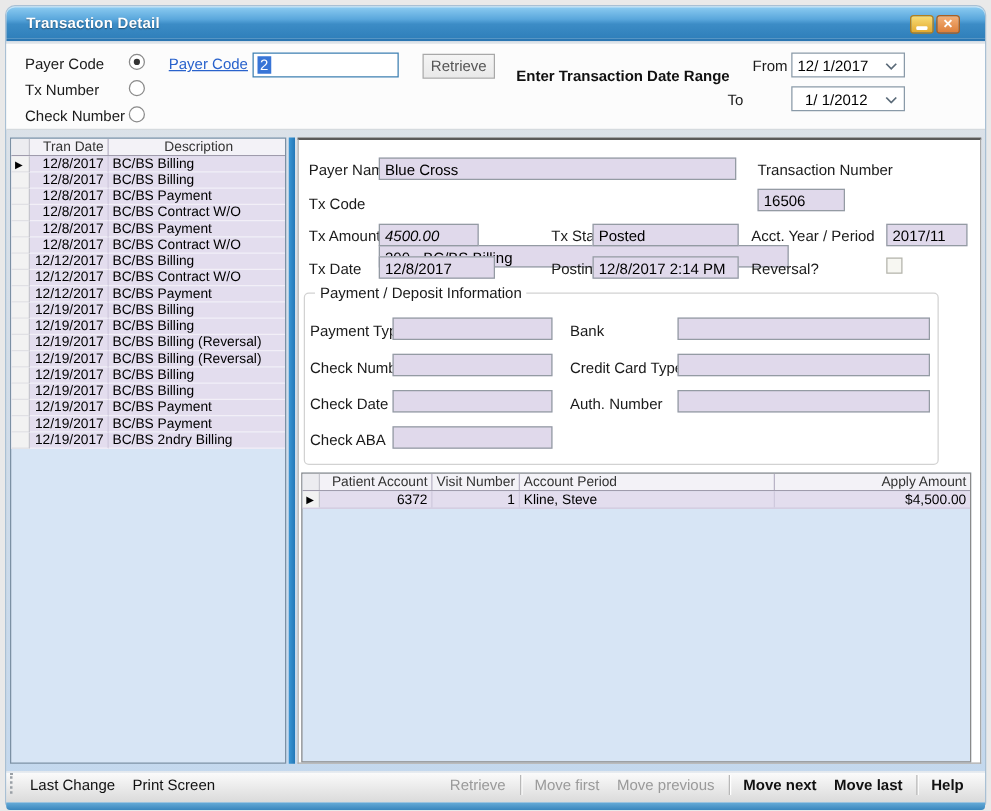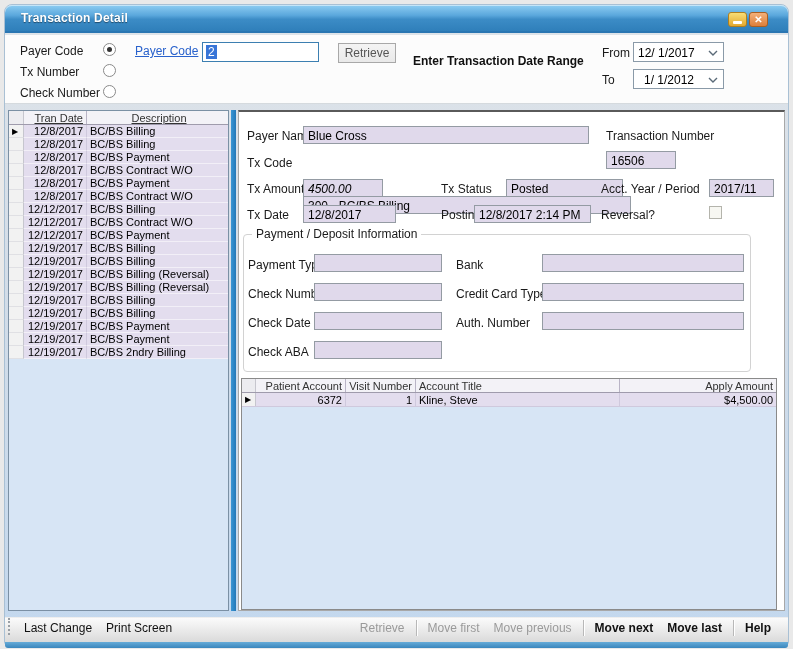--- a/index.html
+++ b/index.html
@@ -37,21 +37,21 @@
   .btn-plain { position:absolute; background:linear-gradient(#f4f4f4,#e9e9e9); border:1px solid #a8a8a8;
                font-size:12px; color:#555; text-align:center; line-height:18px; cursor:pointer; }
   .heading { position:absolute; font-size:12px; font-weight:bold; color:#111; white-space:nowrap; }
   .combo { position:absolute; width:91px; height:20px; background:#fff; border:1px solid #8a9aa8; font-size:12px; cursor:pointer; }
   .combo .val { position:absolute; left:4px; top:3px; white-space:nowrap; }
   .combo svg { position:absolute; right:5px; top:7px; }
 
   
   .tx-list { left:8px; top:110px; width:221px; height:501px; background:#d7e5f5; border:1px solid #7b90a4; overflow:hidden; }
   .grid-hrow, .grid-row { display:flex; width:100%; font-size:11px; }
-  .grid-hrow { height:14px; background:#f3f2f7; border-bottom:1px solid #9f9bac; color:#333;text-decoration:underline; }
+  .grid-hrow { height:14px; background:#f3f2f7; border-bottom:1px solid #9f9bac; color:#333; }
   .grid-row { height:13px; background:#e3ddee; color:#000; }
   .cell { overflow:hidden; white-space:nowrap; }
   .c-rowhdr { width:15px; background:#f2f2f2; border-right:1px solid #c6c6ce; border-bottom:1px solid #e0e0e4;
               position:relative; flex:none; }
   .grid-hrow .c-rowhdr { background:#ececf0; border-bottom:none; }
   .c-date { width:63px; text-align:right; padding:0 3px 0 0; border-right:1px solid #cfc9dd; border-bottom:1px solid #f2eff7; flex:none; line-height:13px; }
   .grid-hrow .c-date { border-right:1px solid #b9b4c6; border-bottom:none; line-height:14px; }
   .c-desc { flex:1; text-align:left; padding-left:3px; border-bottom:1px solid #f2eff7; line-height:13px; }
   .grid-hrow .c-desc { border-bottom:none; line-height:14px;text-align:center; }
   .rowarrow { position:absolute; left:3px; top:0px; font-size:8px; line-height:13px; color:#000; }
@@ -132,21 +132,21 @@
 
   <span class="heading" style="left:413px; top:54px;">Enter Transaction Date Range</span>
 
   <span class="lbl" style="left:602px; top:46px;">From</span>
   <div class="combo" style="left:633px; top:42px;">
     <span class="val">12/ 1/2017</span>
     <svg width="10" height="6">
         <polyline points="1,1 5,5 9,1" fill="none" stroke="#5a6a78" stroke-width="1.4"></polyline>
       </svg>
   </div>
-  <span class="lbl" style="left:602px; top:73px;">To</span>
+  <span class="lbl" style="left:582px; top:73px;">To</span>
   <div class="combo" style="left:633px; top:69px;">
     <span class="val" style="left:10px;">1/ 1/2012</span>
     <svg width="10" height="6">
         <polyline points="1,1 5,5 9,1" fill="none" stroke="#5a6a78" stroke-width="1.4"></polyline>
       </svg>
   </div>
 
   <div class="abs tx-list">
     <div class="grid-hrow">
       <div class="cell c-rowhdr"></div>
@@ -257,21 +257,21 @@
     <div class="lavfield" style="left:64px; top:14px; width:286px;">Blue Cross</div>
     <span class="lbl" style="left:367px; top:17px;">Transaction Number</span>
 
     <span class="lbl" style="left:8px; top:44px;">Tx Code</span>
     <div class="lavfield" style="left:64px; top:41px; width:328px;margin-top:43px;">300 - BC/BS Billing</div>
     <div class="lavfield" style="left:367px; top:39px; width:70px;">16506</div>
 
     <span class="lbl" style="left:8px; top:70px;">Tx Amount</span>
     <div class="lavfield" style="left:64px; top:67px; width:80px;font-style:italic;">4500.00</div>
     <span class="lbl" style="left:202px; top:70px;">Tx Status</span>
-    <div class="lavfield" style="left:235px; top:67px; width:117px;margin-left:32px;">Posted</div>
+    <div class="lavfield" style="left:235px; top:67px; width:117px;">Posted</div>
     <span class="lbl" style="left:362px; top:70px;">Acct. Year / Period</span>
     <div class="lavfield" style="left:470px; top:67px; width:65px;">2017/11</div>
 
     <span class="lbl" style="left:8px; top:96px;">Tx Date</span>
     <div class="lavfield" style="left:64px; top:93px; width:93px;">12/8/2017</div>
     <span class="lbl" style="left:202px; top:96px;">Posting Date</span>
     <div class="lavfield" style="left:235px; top:93px; width:117px;">12/8/2017 2:14 PM</div>
     <span class="lbl" style="left:362px; top:96px;">Reversal?</span>
     <div class="checkbox" style="left:470px; top:94px;" id="reversal-checkbox"></div>
 
@@ -293,21 +293,21 @@
           <span class="lbl" style="left: 212px; top: 81px;">Auth. Number</span>
           <div class="lavfield" style="left: 298px; top: 77px; width: 202px;"></div>
         </div>
     </div>
 
     <div class="apply-table">
       <div class="a-hrow">
         <div class="cell a-rowhdr"></div>
         <div class="cell a-pat">Patient Account</div>
         <div class="cell a-visit">Visit Number</div>
-        <div class="cell a-title">Account Title</div>
+        <div class="cell a-title">Account Period</div>
         <div class="cell a-amt">Apply Amount</div>
       </div>
       <div id="applyrows">
           <div class="a-row">
             <div class="cell a-rowhdr">
               <span class="rowarrow">▶</span>
             </div>
             <div class="cell a-pat">6372</div>
             <div class="cell a-visit">1</div>
             <div class="cell a-title">Kline, Steve</div>

